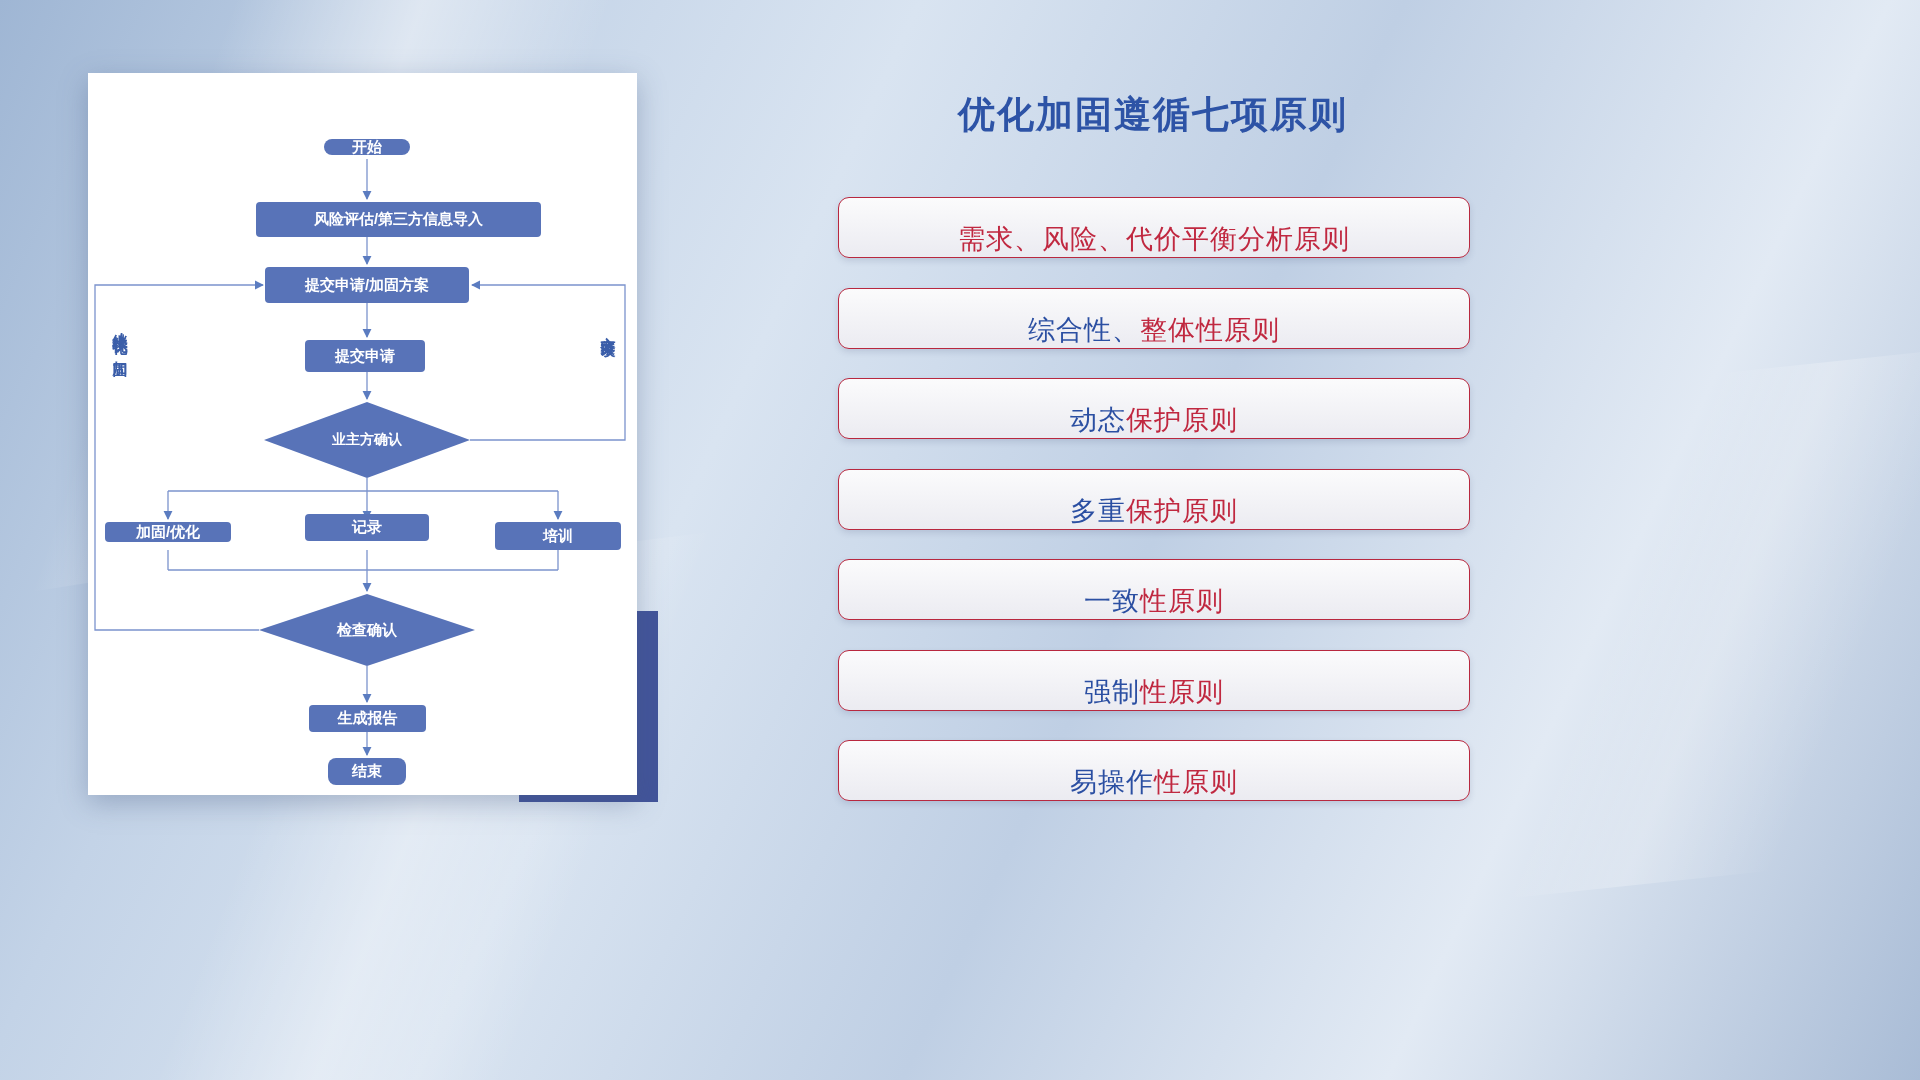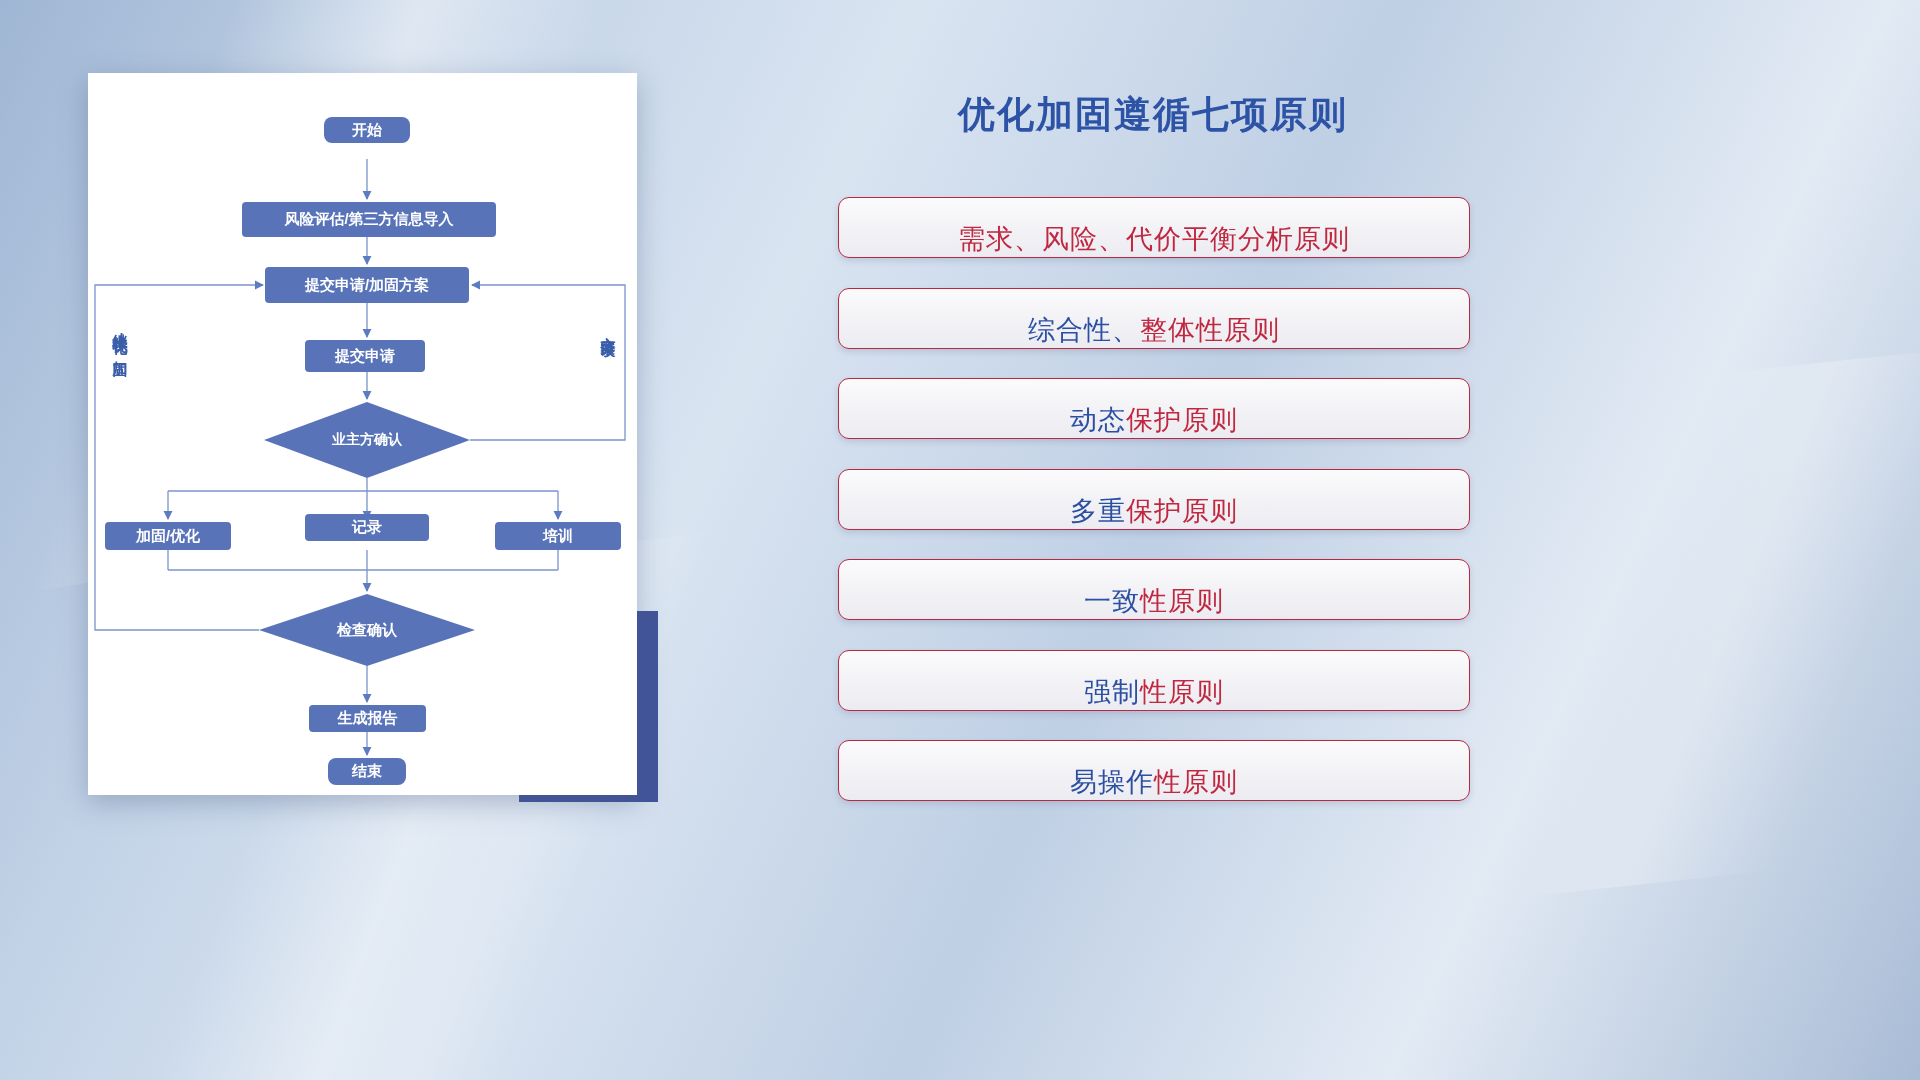--- a/index.html
+++ b/index.html
@@ -84,31 +84,31 @@
         <path d="M470 477 L470 497"></path>
         <path d="M80 497 L470 497"></path>
         <path d="M279 497 L279 518" marker-end="url(#arr)"></path>
         <path d="M279 593 L279 629" marker-end="url(#arr)"></path>
         <path d="M279 659 L279 682" marker-end="url(#arr)"></path>
         <path d="M382 367 L537 367 L537 212 L384 212" marker-end="url(#arr)"></path>
         <path d="M171 557 L7 557 L7 212 L175 212" marker-end="url(#arr)"></path>
       </g>
     </svg>
 
-    <div class="fc-node pill" style="left:236px;top:44px;width:86px;height:26px">开始</div>
+    <div class="fc-node pill" style="left:236px;top:66px;width:86px;height:16px">开始</div>
 
-    <div class="fc-node" style="left:154px;top:129px;width:254px;height:35px">风险评估/第三方信息导入</div>
+    <div class="fc-node" style="left:168px;top:129px;width:285px;height:35px">风险评估/第三方信息导入</div>
 
     <div class="fc-node" style="left:177px;top:194px;width:204px;height:36px">提交申请/加固方案</div>
 
     <div class="fc-node" style="left:217px;top:267px;width:120px;height:32px">提交申请</div>
 
     <div class="fc-diamond" style="left:176px;top:329px;width:206px;height:76px">业主方确认</div>
 
-    <div class="fc-node" style="left:17px;top:449px;width:126px;height:28px">加固/优化</div>
+    <div class="fc-node" style="left:17px;top:449px;width:126px;height:20px">加固/优化</div>
 
     <div class="fc-node" style="left:217px;top:441px;width:124px;height:27px">记录</div>
 
     <div class="fc-node" style="left:407px;top:449px;width:126px;height:28px">培训</div>
 
     <div class="fc-diamond" style="left:171px;top:521px;width:216px;height:72px;font-size:15px">检查确认</div>
 
     <div class="fc-node" style="left:221px;top:632px;width:117px;height:27px">生成报告</div>
 
     <div class="fc-node pill" style="left:240px;top:685px;width:78px;height:27px">结束</div>

